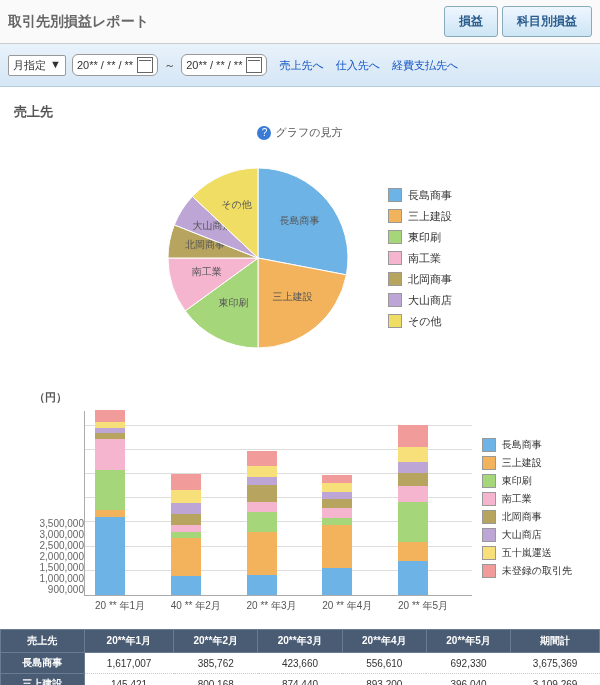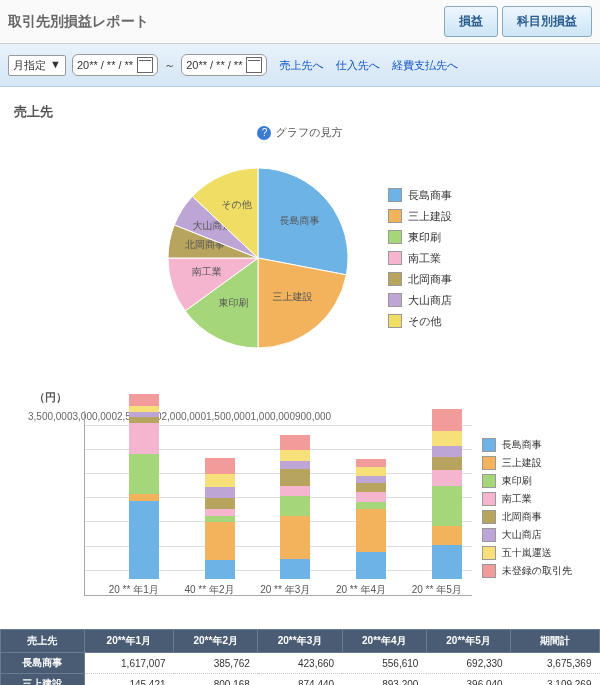--- a/index.html
+++ b/index.html
@@ -19,30 +19,30 @@
 .howto{text-align:center;color:#555;font-size:11px;margin:4px 0 8px 0}
 .qicon{display:inline-block;width:14px;height:14px;border-radius:50%;background:#3a7bd5;color:#fff;text-align:center;line-height:14px;font-size:10px;margin-right:4px}
 .chartrow{display:flex;gap:20px;justify-content:center;margin-bottom:10px}
 .pie{position:relative;width:220px;height:220px}
 .legend{display:flex;flex-direction:column;gap:6px;justify-content:center;font-size:11px}
 .legitem{display:flex;align-items:center;gap:6px}
 .sw{width:12px;height:12px;border:1px solid #999}
 .barwrap{position:relative;padding:8px 14px}
 .unit{font-size:11px;color:#555;font-weight:bold;margin:4px 0 0 6px}
 .barchart{display:flex;height:200px;margin-top:6px}
-.yaxis{display:flex;flex-direction:row;justify-content:space-between;text-align:right;font-size:10px;color:#666;padding-bottom:16px;width:56px}
+.yaxis{display:flex;flex-direction:column;justify-content:flex-end;text-align:right;font-size:10px;color:#666;padding-bottom:16px;width:56px}
 .plot{flex:1;display:flex;align-items:flex-end;border-left:1px solid #aaa;border-bottom:1px solid #aaa;position:relative;padding:0 4px 0 4px;height:184px}
 .grid{position:absolute;left:0;right:0;border-top:1px solid #ddd}
-.barcol{flex:1;display:flex;flex-direction:column-reverse;align-items:flex-end;margin:16px 6px;position:relative;z-index:2}
+.barcol{flex:1;display:flex;flex-direction:column-reverse;align-items:flex-start;margin:0 6px;position:relative;z-index:2}
 .seg{width:30px}
 .xlabel{position:absolute;top:100%;font-size:10px;color:#555;white-space:nowrap;margin-top:4px}
 .barlegend{display:flex;flex-direction:column;gap:4px;justify-content:center;font-size:10px;margin-left:10px}
 .table{width:100%;border-collapse:collapse;font-size:10px}
 .table th{background:#4a5c74;color:#fff;padding:4px 6px;border:1px solid #6a7c94;font-weight:bold;text-align:center}
-.table td{padding:3px 8px;text-align:right;border-bottom:1px dotted #ccc;background:#fff}
+.table td{padding:3px 8px;text-align:center;border-bottom:1px dotted #ccc;background:#fff}
 .table td.rowhead{background:#4a5c74;color:#fff;text-align:center;font-weight:bold;border:1px solid #6a7c94}
 </style>
 </head>
 <body>
 
 <div class="header">
   <div class="title">取引先別損益レポート</div>
   <div class="tabs">
     <div class="tab">損益</div>
     <div class="tab">科目別損益</div>

